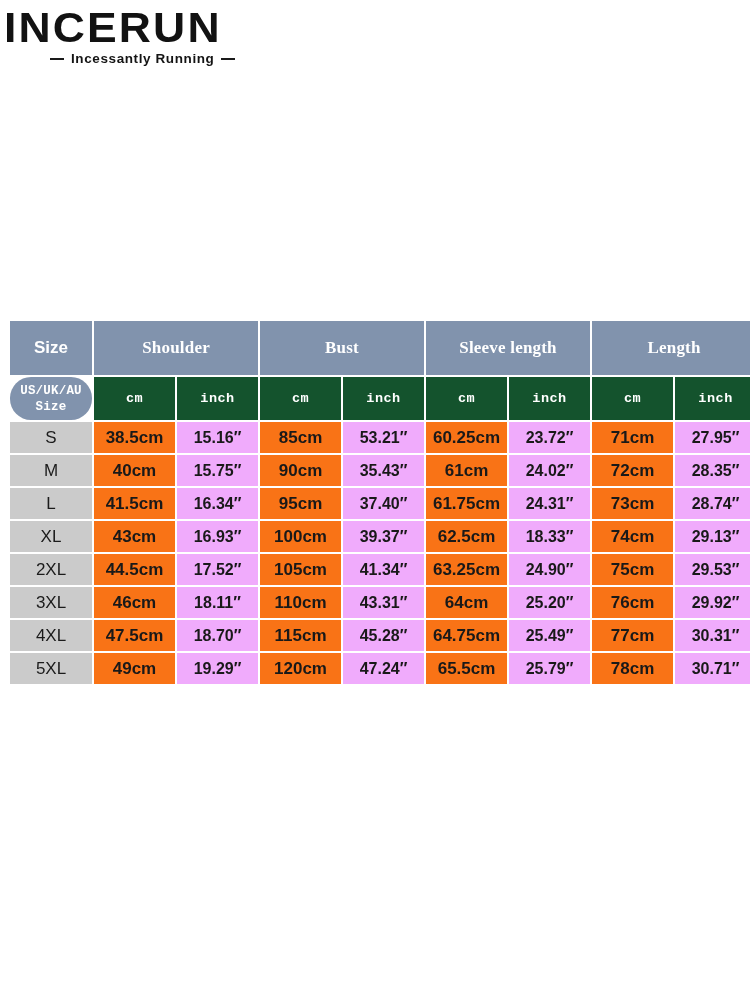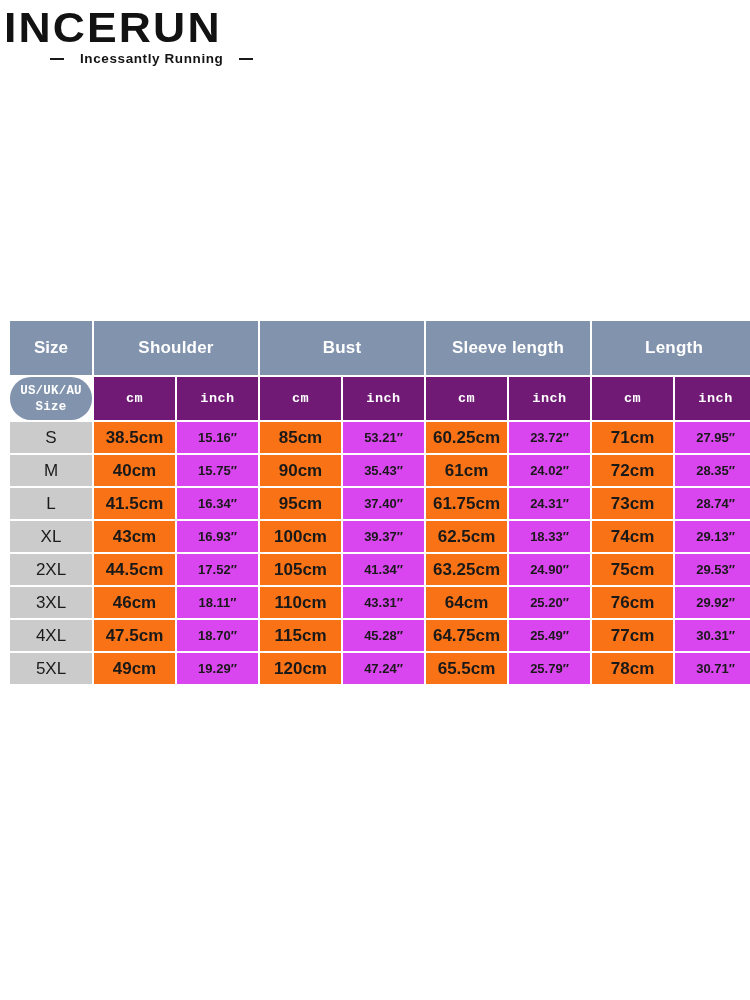--- a/index.html
+++ b/index.html
@@ -30,21 +30,21 @@
     letter-spacing: 2px;
     color: #121212;
     line-height: 44px;
     transform: scaleX(1.06);
     transform-origin: left center;
     white-space: nowrap;
   }
   .brand-tagline {
     display: flex;
     align-items: center;
-    gap: 16px;
+    gap: 7px;
     margin-top: 1px;
     padding-left: 46px;
   }
   .brand-tagline .dash {
     display: block;
     width: 14px;
     height: 2px;
     background: #1a1a1a;
   }
   .brand-tagline .tagline-text {
@@ -78,31 +78,31 @@
     border: 0;
   }
 
   
   .hdr-group {
     background: #8193ad;
     color: #ffffff;
     height: 54px;
     font-size: 17px;
     font-weight: 700;
-    font-family: Liberation Sans, sans-serif;
+    font-family: Liberation Serif, serif;
     letter-spacing: 0.2px;
   }
   .hdr-size-span {
     background: #8193ad;
     color: #ffffff;
     font-size: 17px;
     font-weight: 700;
   }
   .hdr-sub {
-    background: #701a75;
+    background: #14532d;
     color: #ffffff;
     height: 43px;
     font-family: "Liberation Mono", monospace;
     font-size: 13.5px;
     font-weight: 700;
     letter-spacing: 0.5px;
   }
   .hdr-sub-size {
     background: #8193ad;
     color: #ffffff;
@@ -124,24 +124,24 @@
     font-weight: 400;
   }
   .cell-cm {
     background: #f97316;
     color: #191919;
     height: 31px;
     font-size: 17px;
     font-weight: 600;
   }
   .cell-inch {
-    background: #d946ef;
+    background: #f0abfc;
     color: #191919;
     height: 31px;
-    font-size: 13px;
+    font-size: 16px;
     font-weight: 600;
   }
 </style>
 </head>
 <body>
 
 <div class="brand">
   <div class="brand-wordmark">INCERUN</div>
   <div class="brand-tagline">
     <span class="dash"></span>

